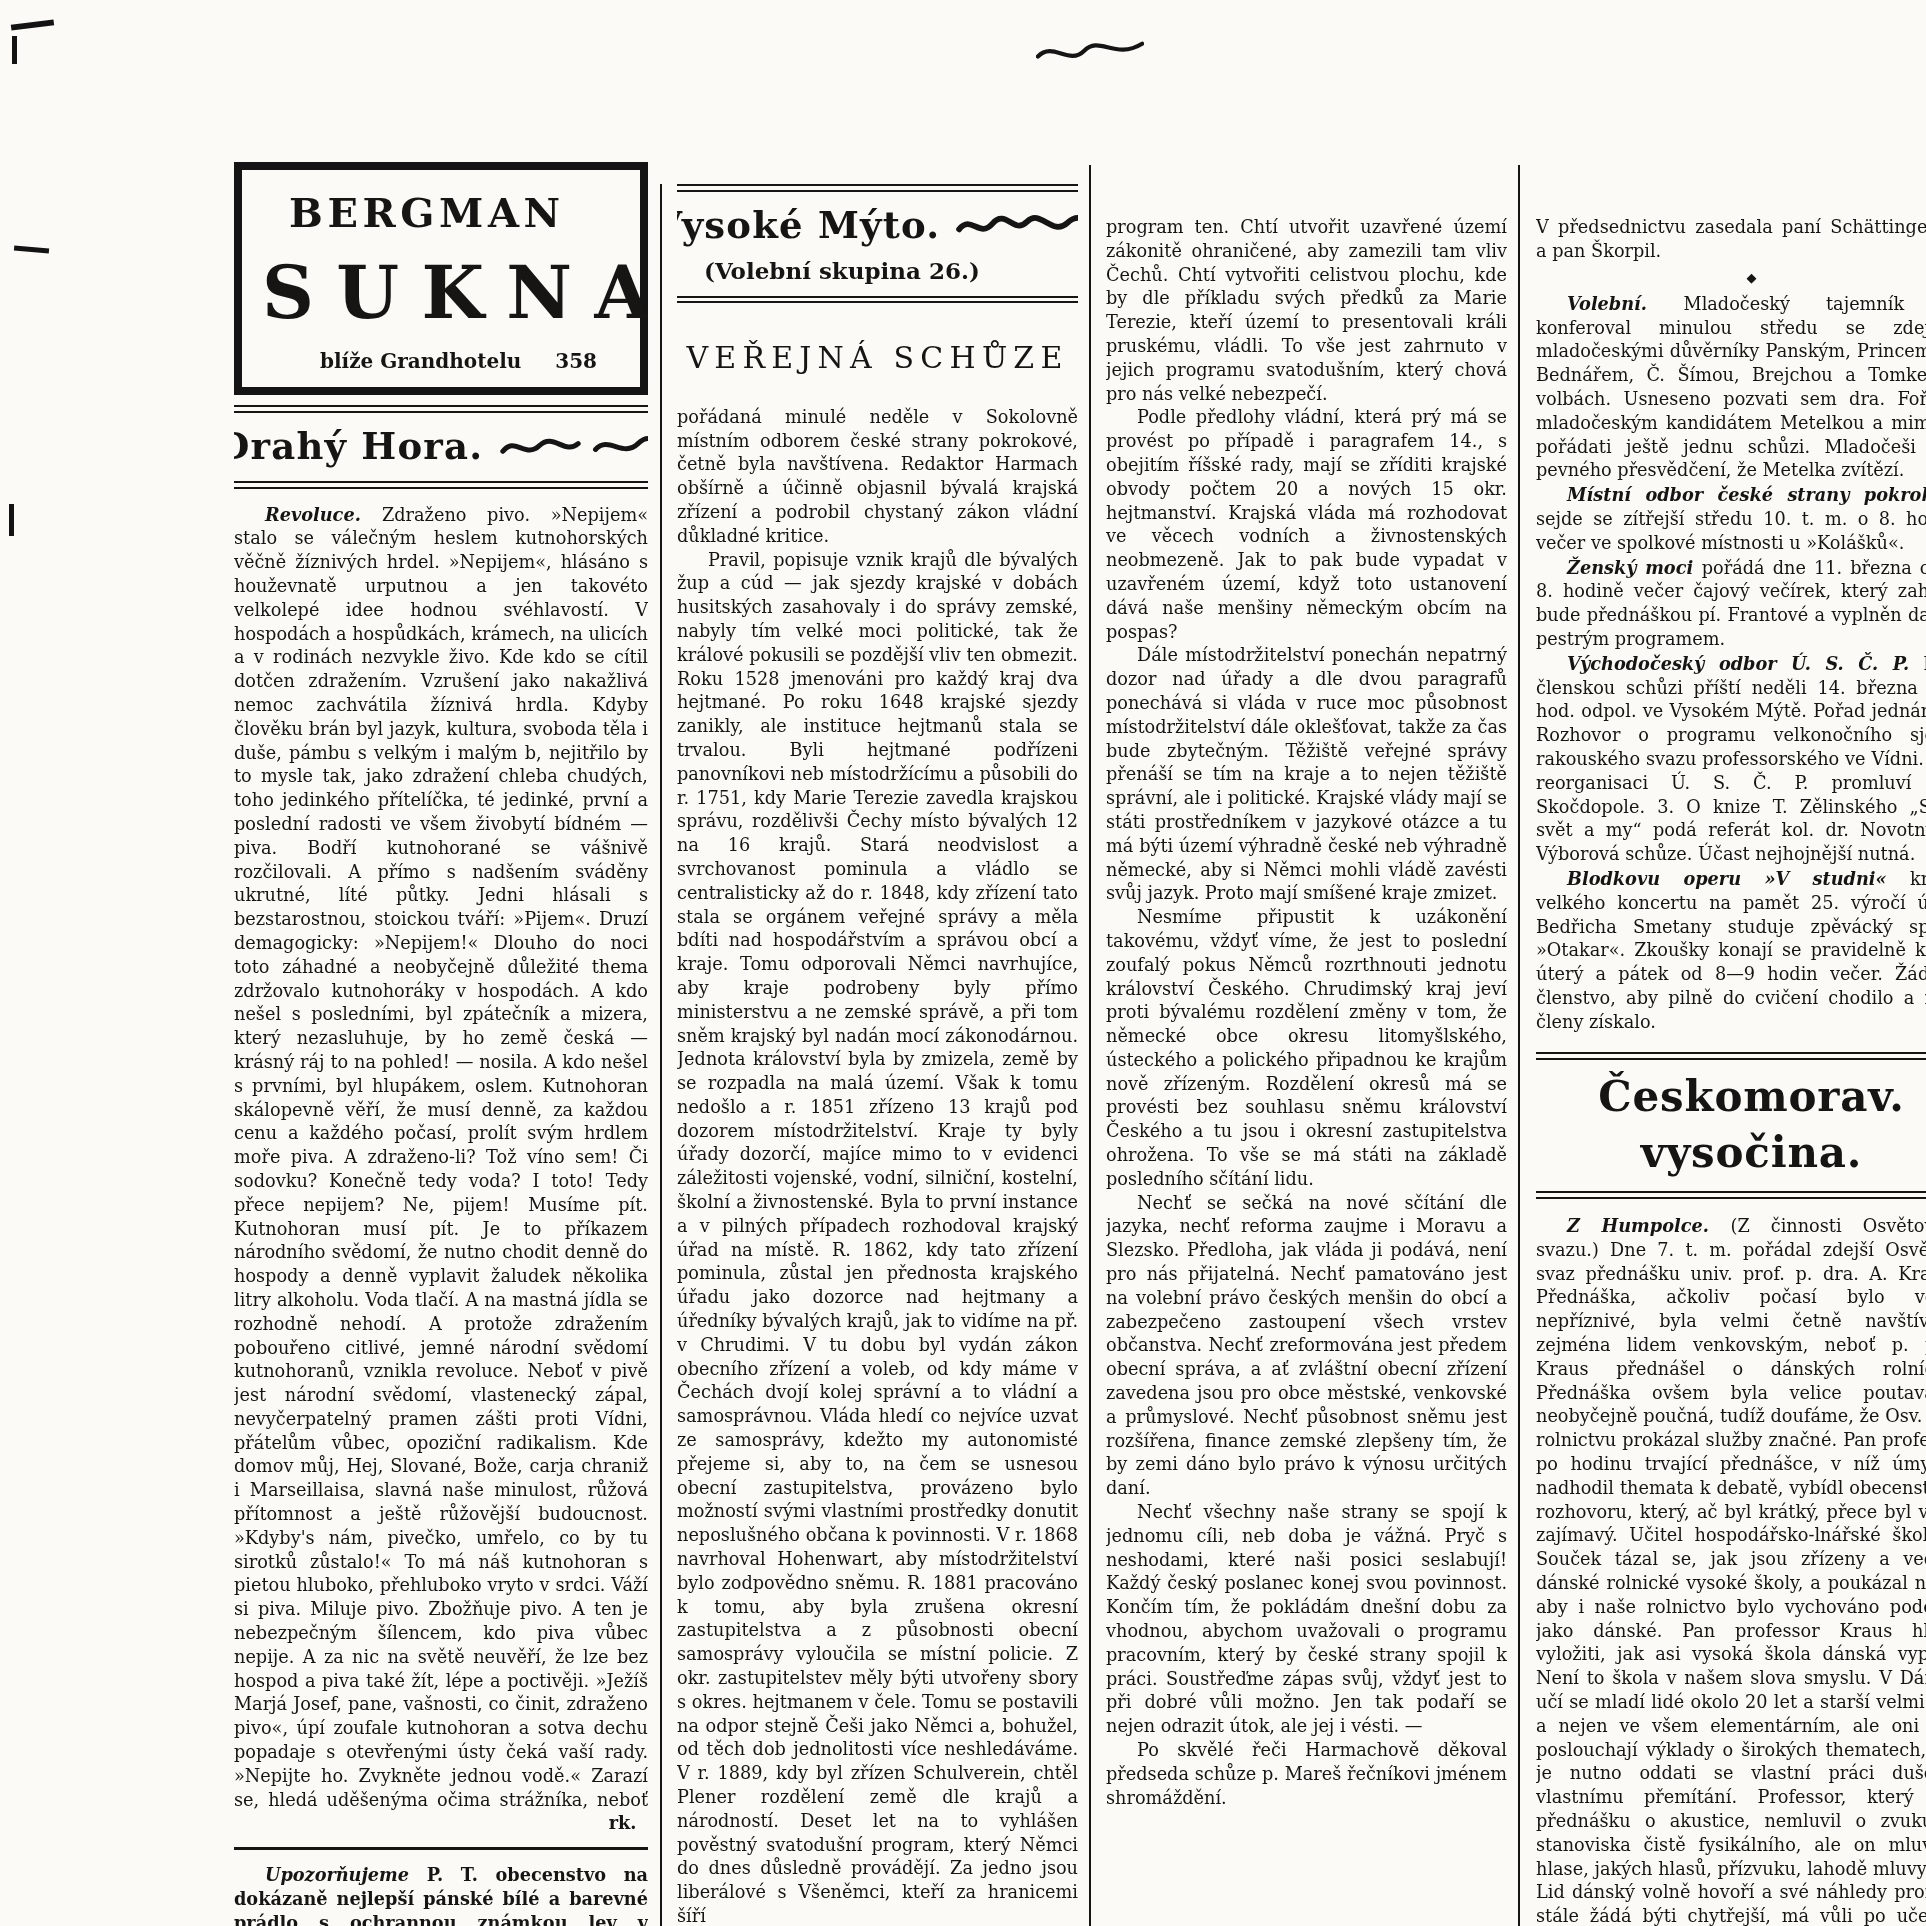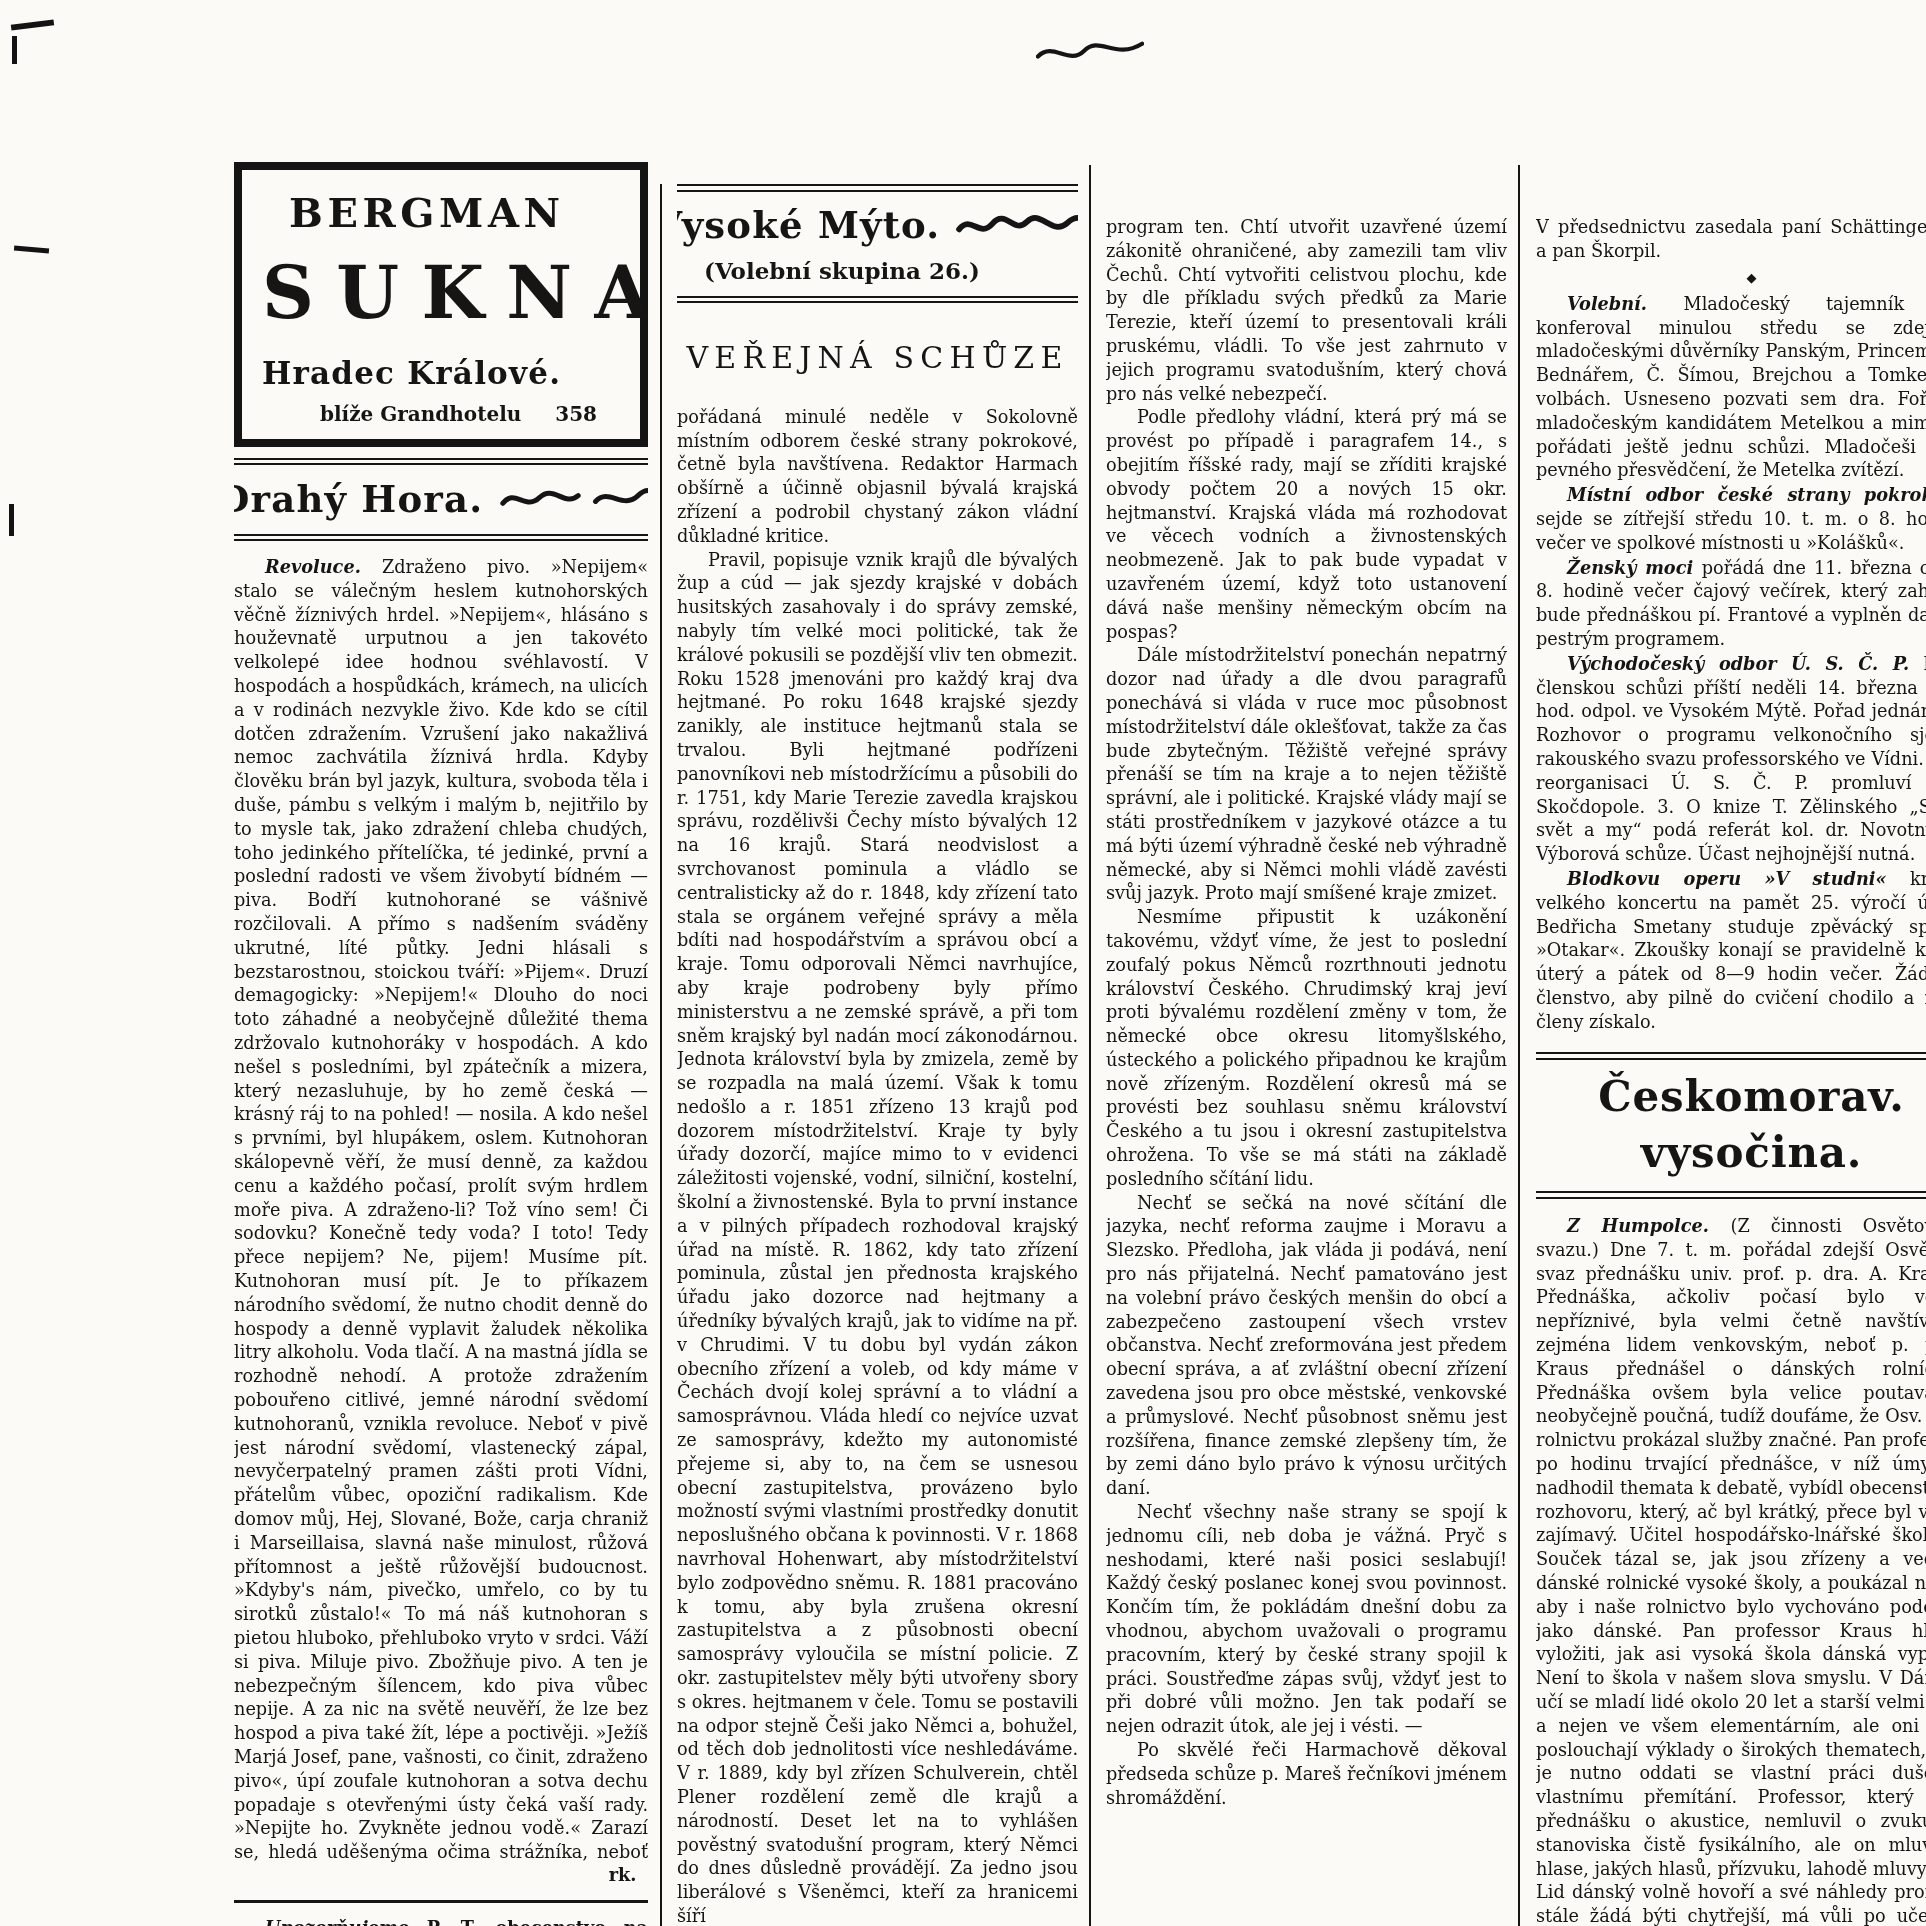--- a/index.html
+++ b/index.html
@@ -45,21 +45,20 @@
 </svg>
 
 <div class="vrule" style="left:660px;top:184px;height:2751px;"></div>
 <div class="vrule" style="left:1089px;top:165px;height:2770px;"></div>
 <div class="vrule" style="left:1518px;top:165px;height:2770px;"></div>
 
 <div class="col body-text" style="left:234px;top:162px;width:414px;height:1984px;">
   <div class="ad">
     <div class="ad-brand">BERGMAN</div>
     <div class="ad-product">SUKNA</div>
-    <div class="ad-city">Hradec Králové.</div>
     <div class="ad-row">
       <span>blíže Grandhotelu</span>
       <span>358</span>
     </div>
   </div>
   <div class="rule-double"></div>
   <div class="town-row">
     <span class="town-head">Drahý Hora.</span>
     <svg class="squiggle" width="166" height="31" viewBox="0 0 430 80">
       <path d="M10 50 C40 10 70 70 105 35 S170 60 205 30 M250 45 C285 8 320 68 360 30 S410 50 425 25" stroke="#151515" stroke-width="13" fill="none" stroke-linecap="round"></path>

